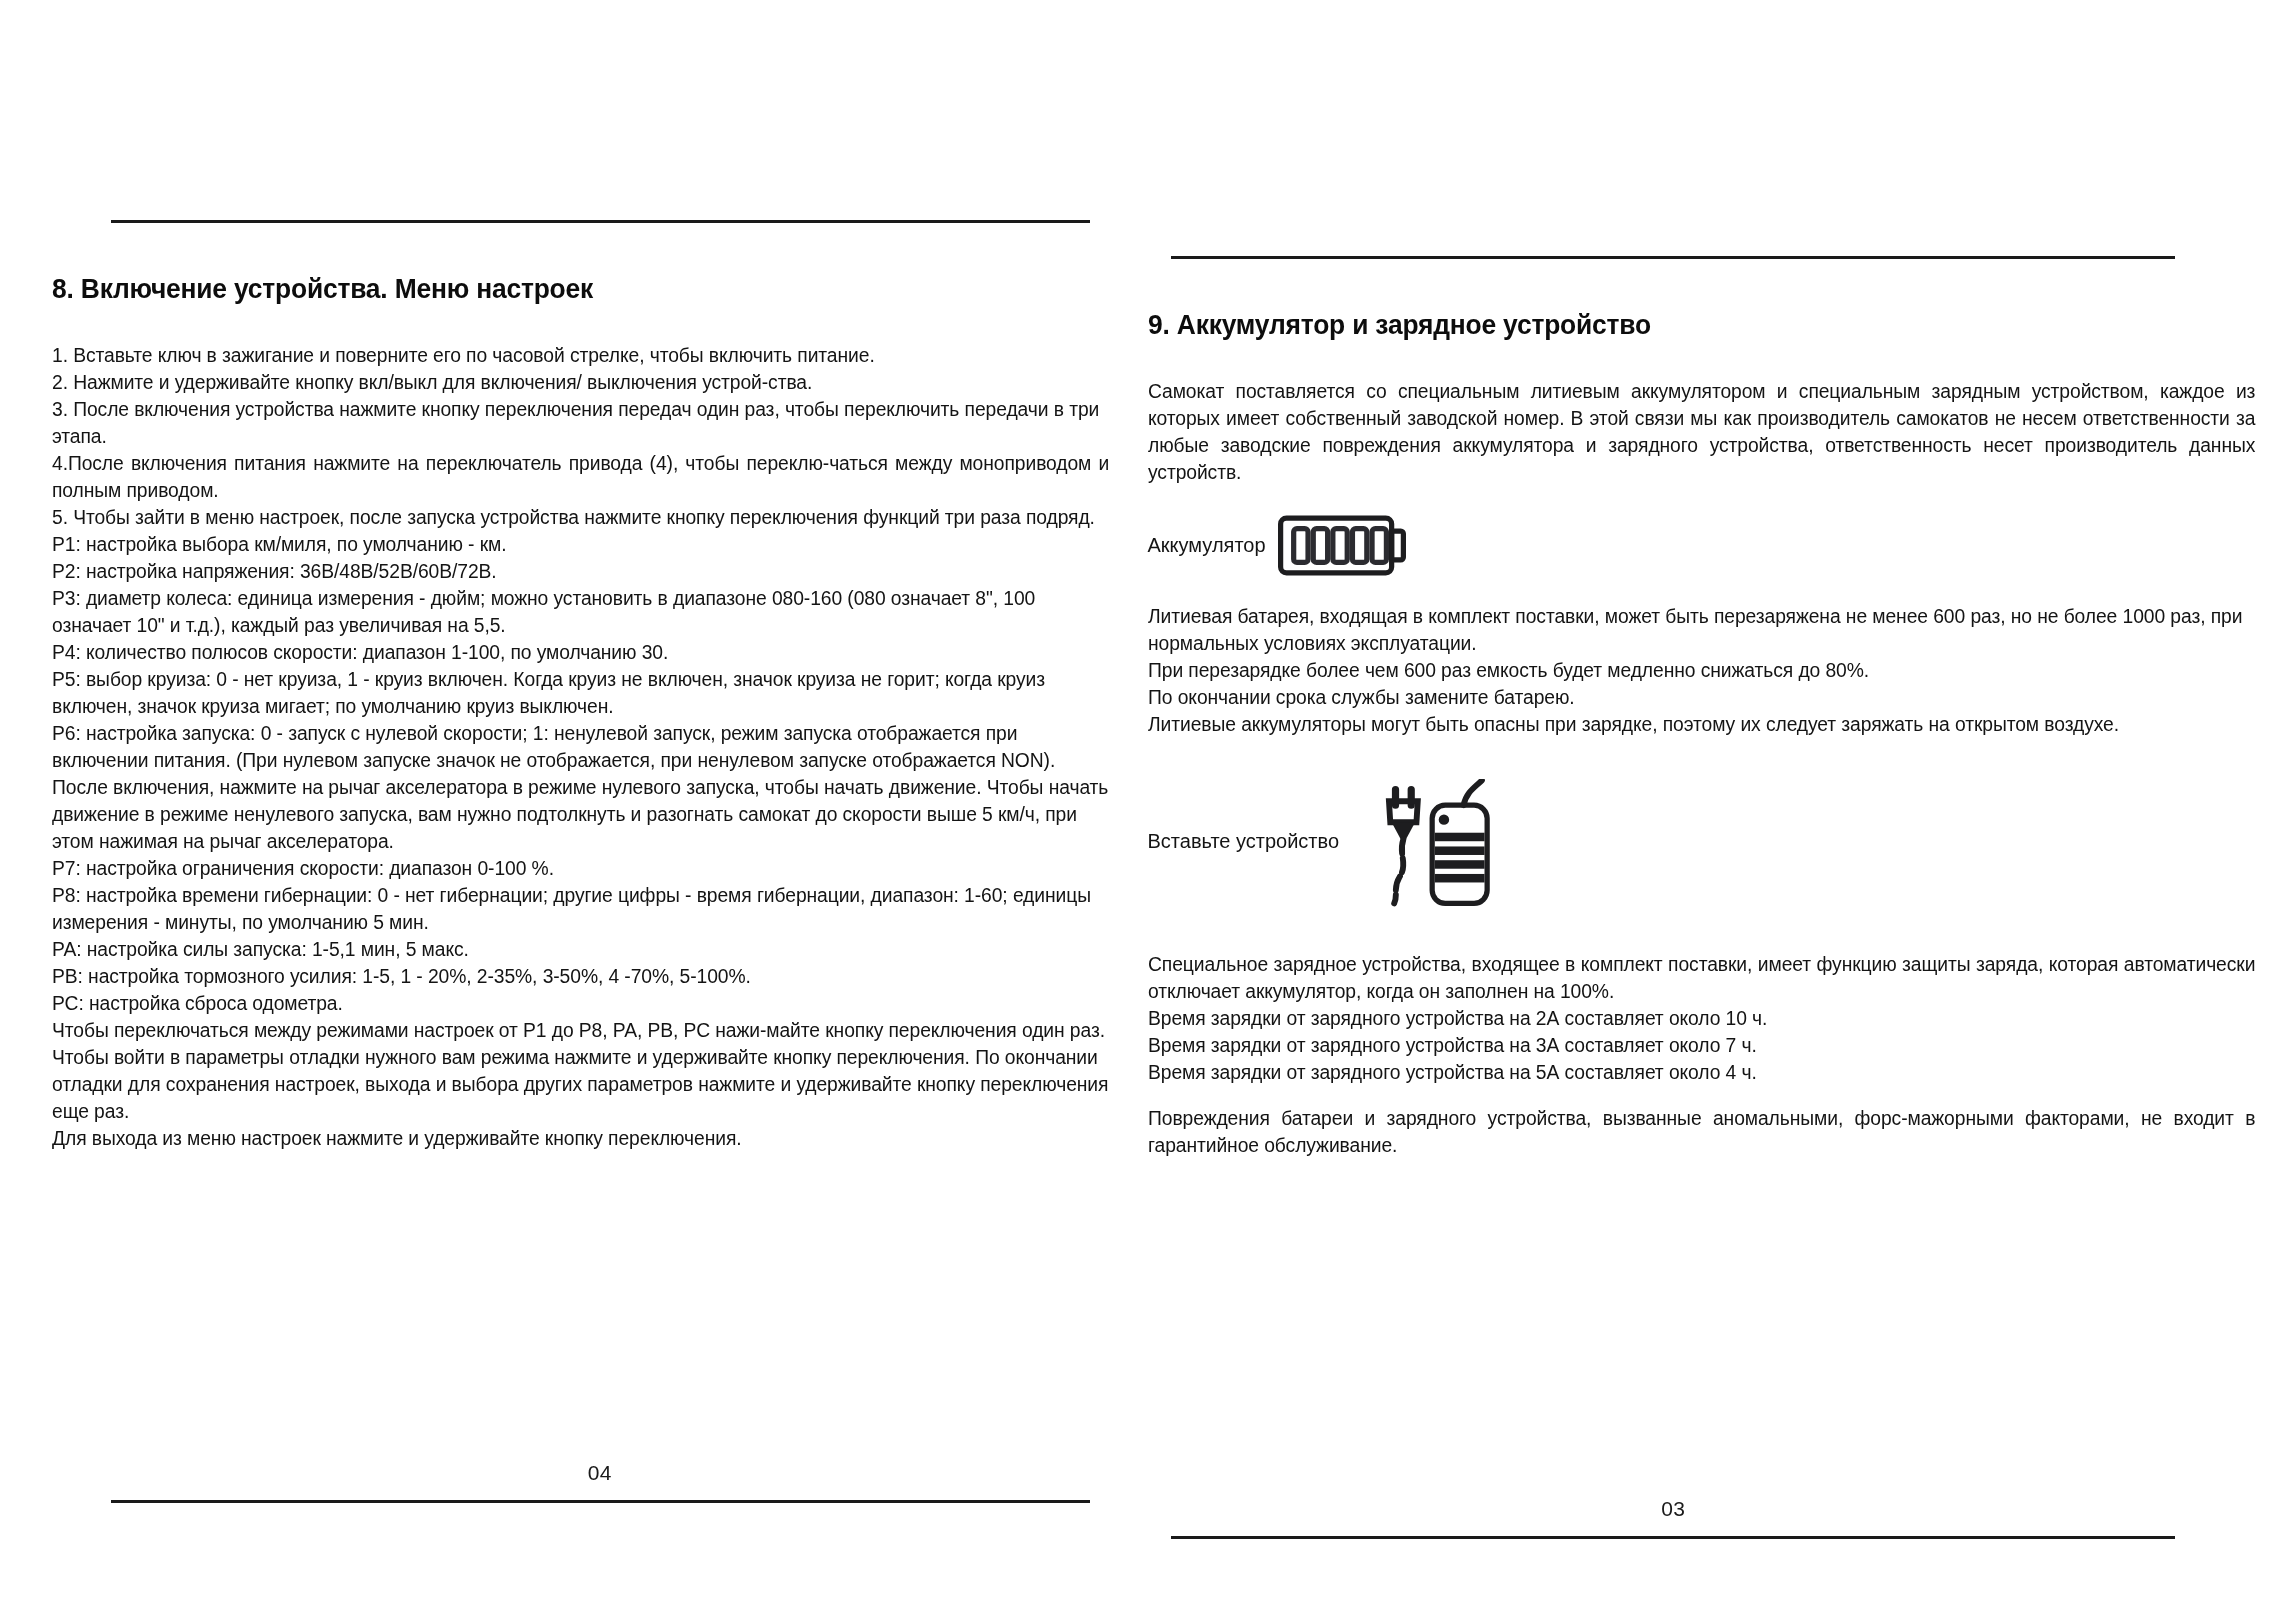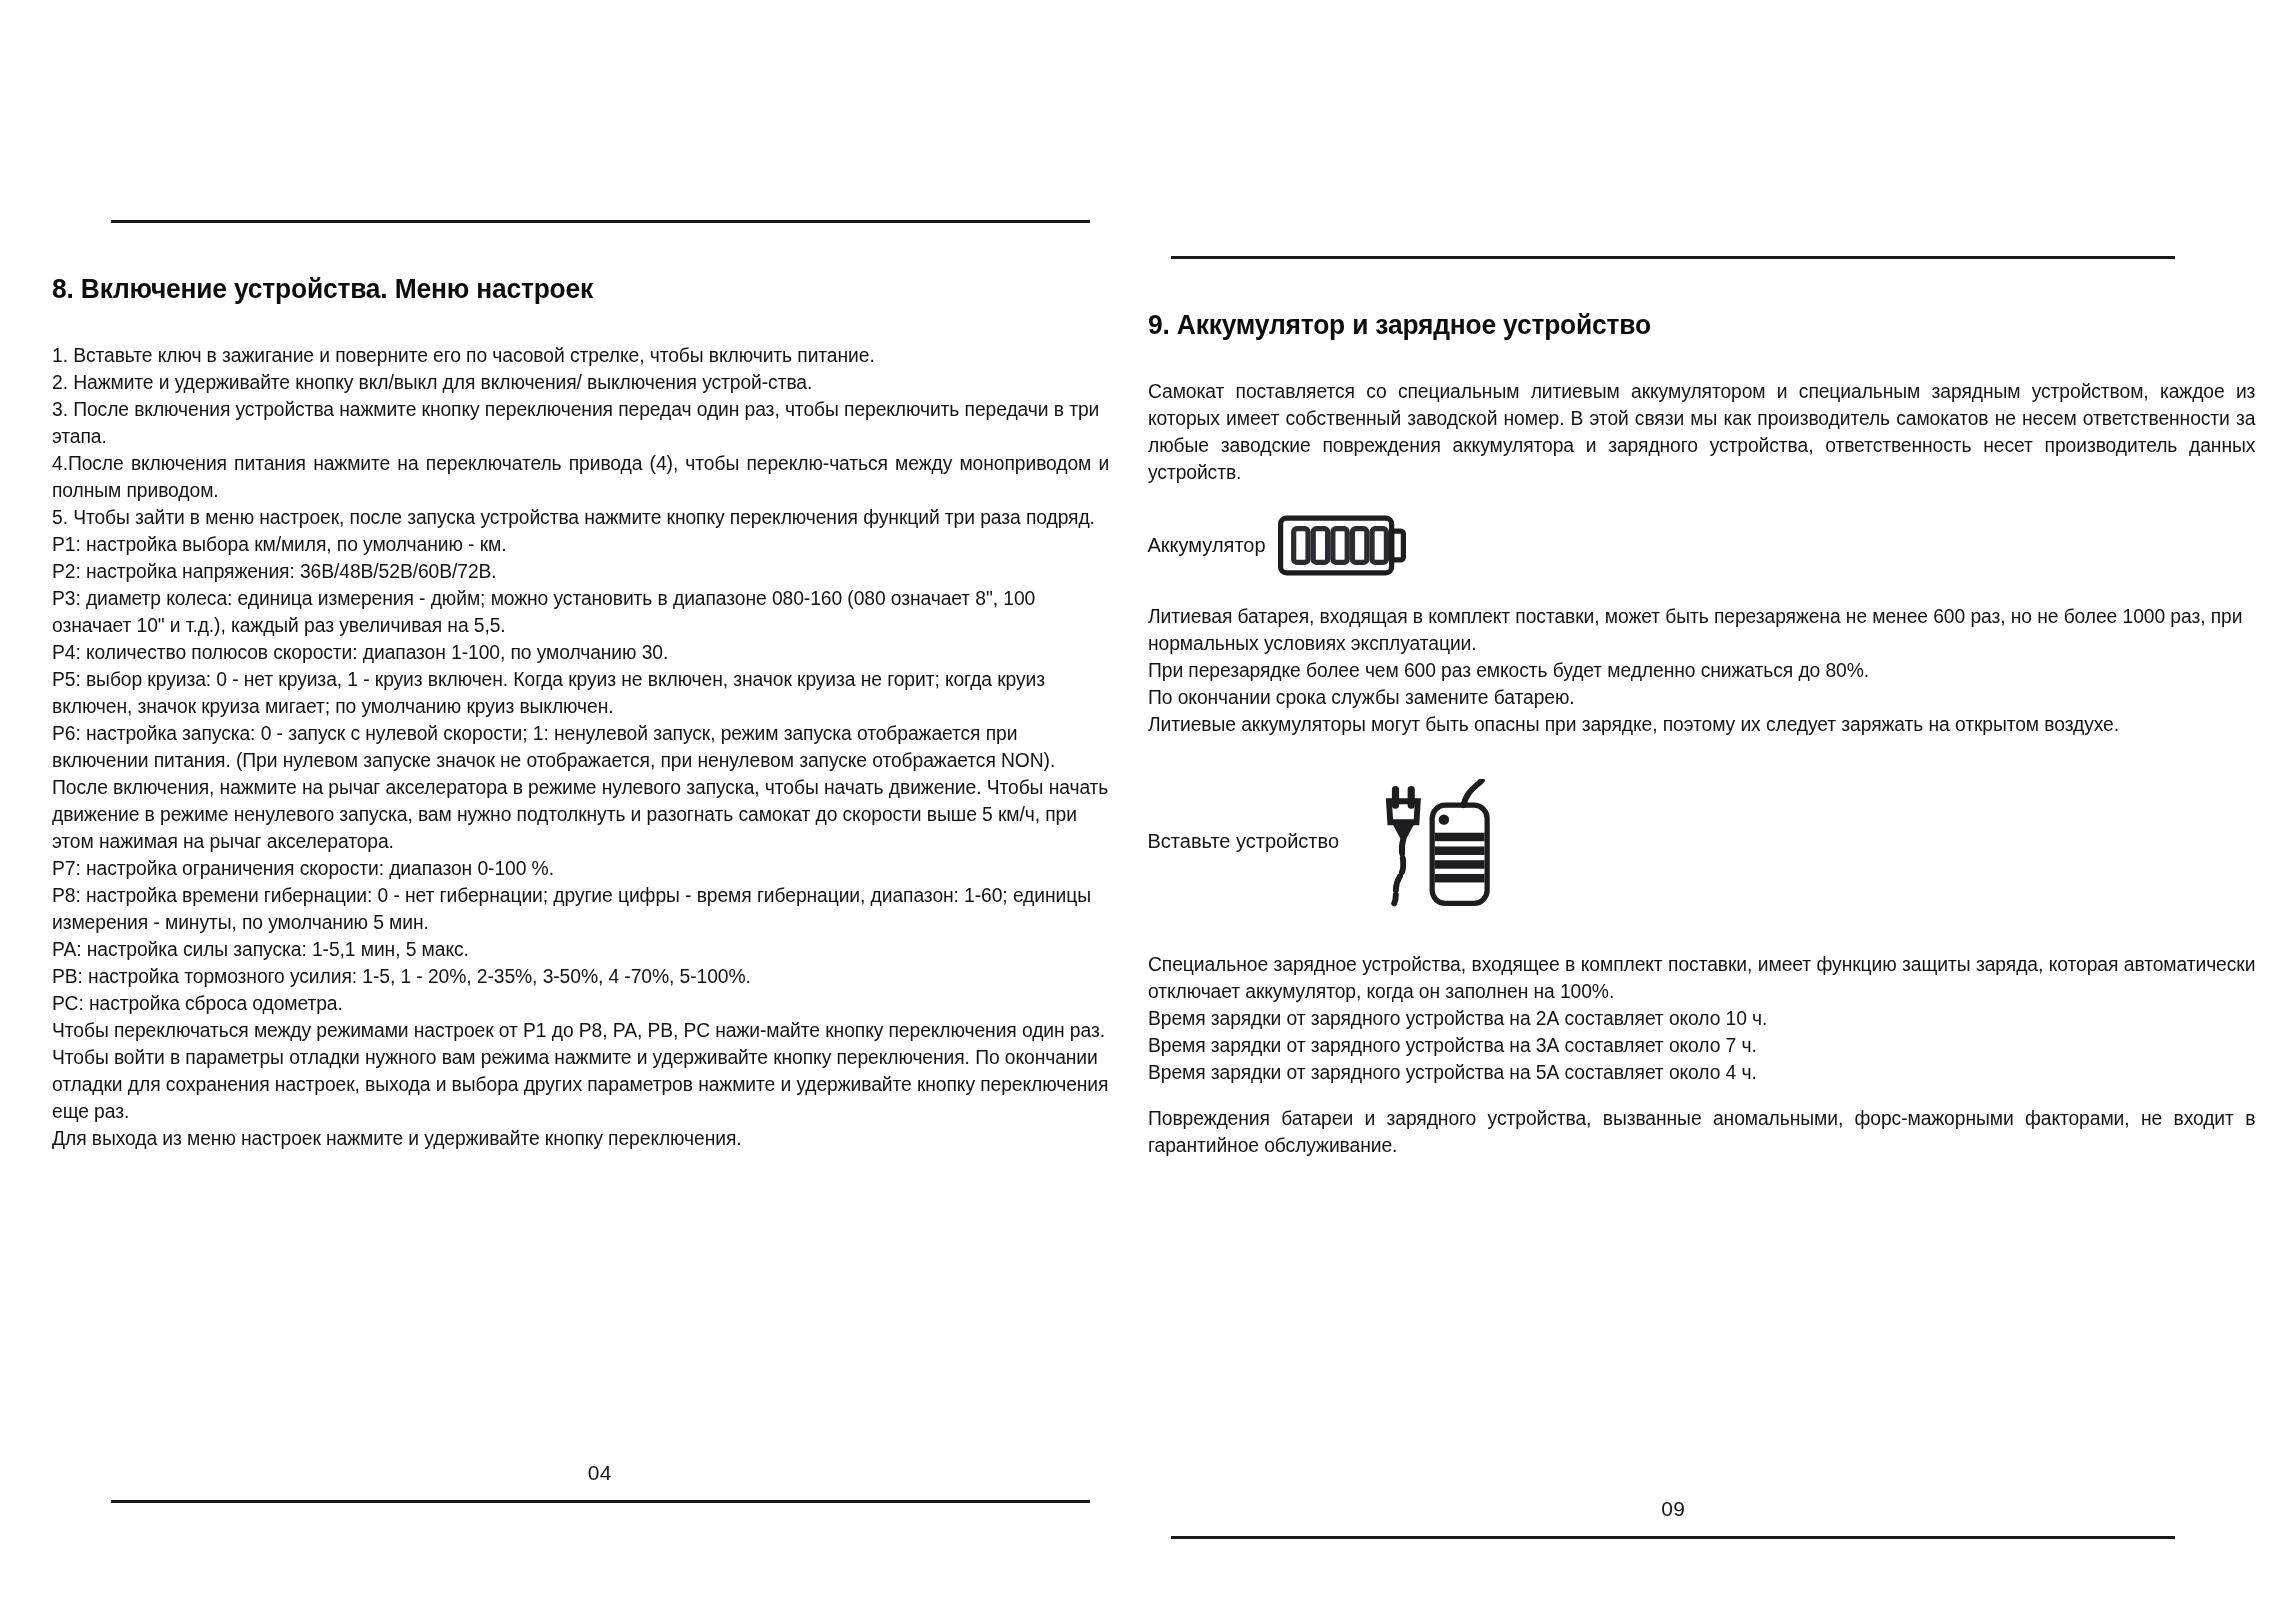--- a/index.html
+++ b/index.html
@@ -199,17 +199,17 @@
       </div>
 
       <p class="body-text justify">Специальное зарядное устройства, входящее в комплект поставки, имеет функцию защиты заряда, которая автоматически отключает аккумулятор, когда он заполнен на 100%.</p>
       <p class="body-text justify">Время зарядки от зарядного устройства на 2А составляет около 10 ч.</p>
       <p class="body-text justify">Время зарядки от зарядного устройства на 3А составляет около 7 ч.</p>
       <p class="body-text justify">Время зарядки от зарядного устройства на 5А составляет около 4 ч.</p>
 
       <p class="body-text justify para-gap">Повреждения батареи и зарядного устройства, вызванные аномальными, форс-мажорными факторами, не входит в гарантийное обслуживание.</p>
     </div>
 
-    <div class="page-number page-number-right">09</div>
+    <div class="page-number page-number-right">03</div>
   </div>
 
 </div>
 
 
 </body></html>

